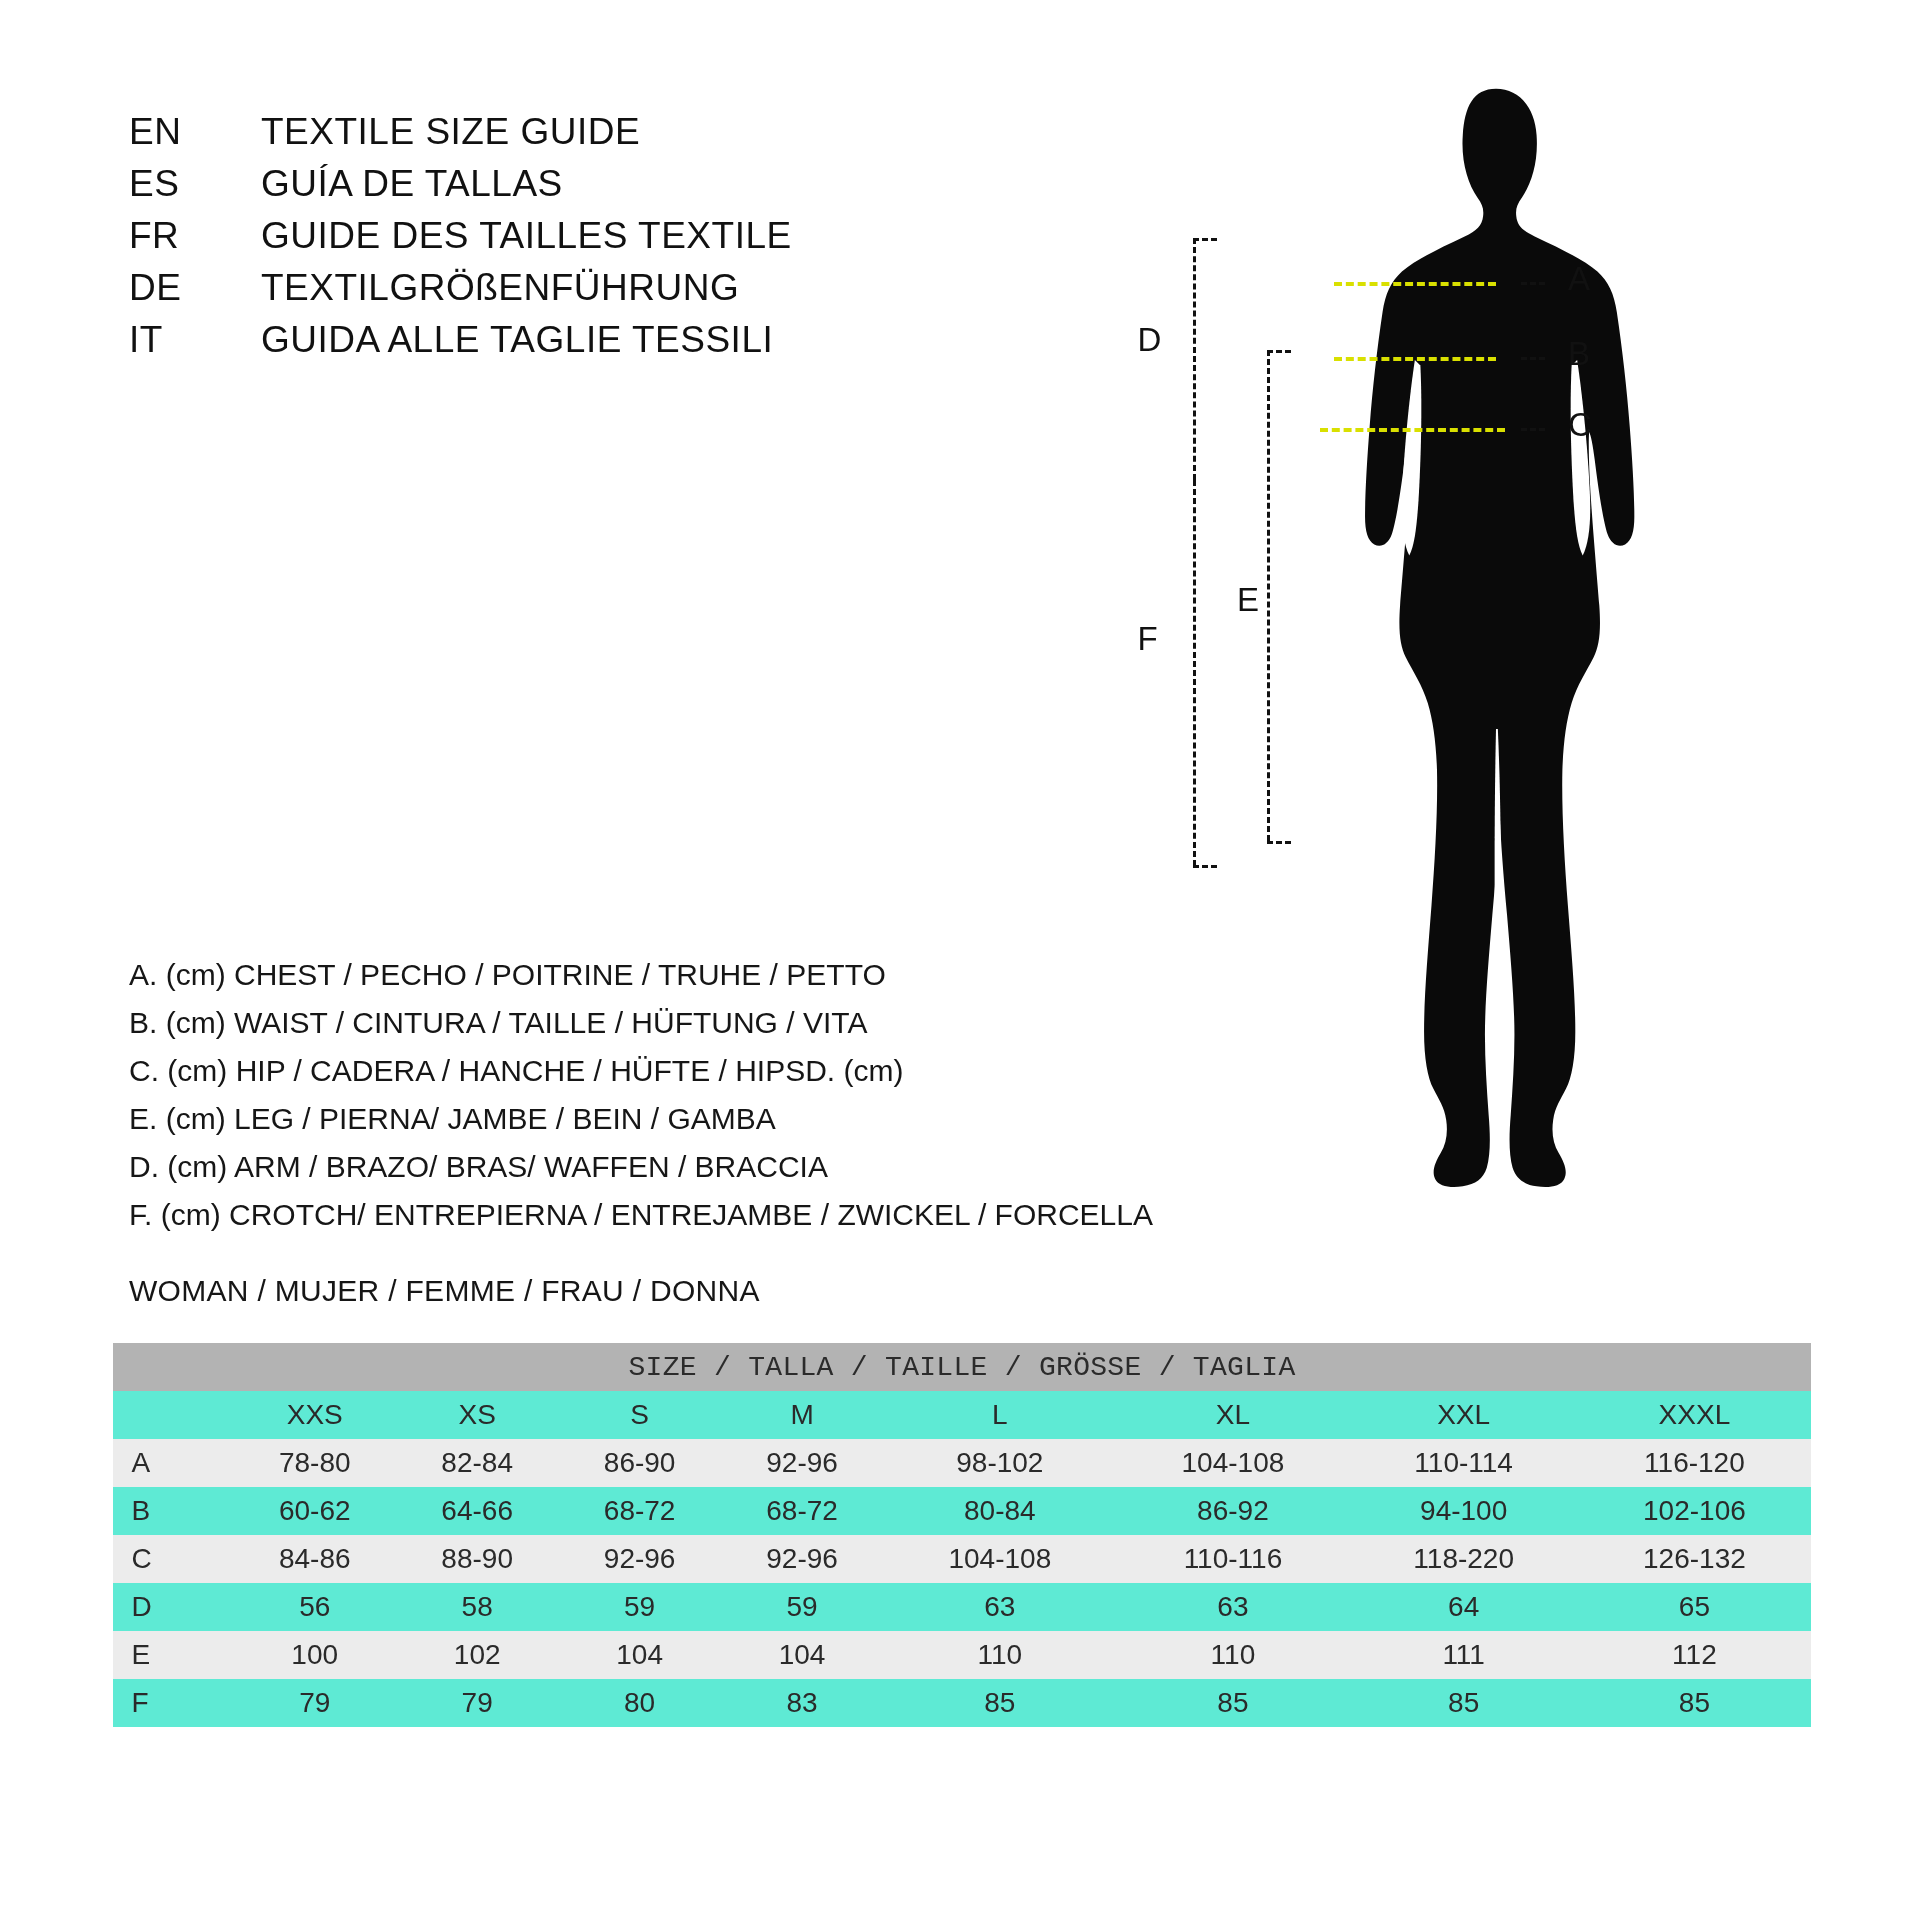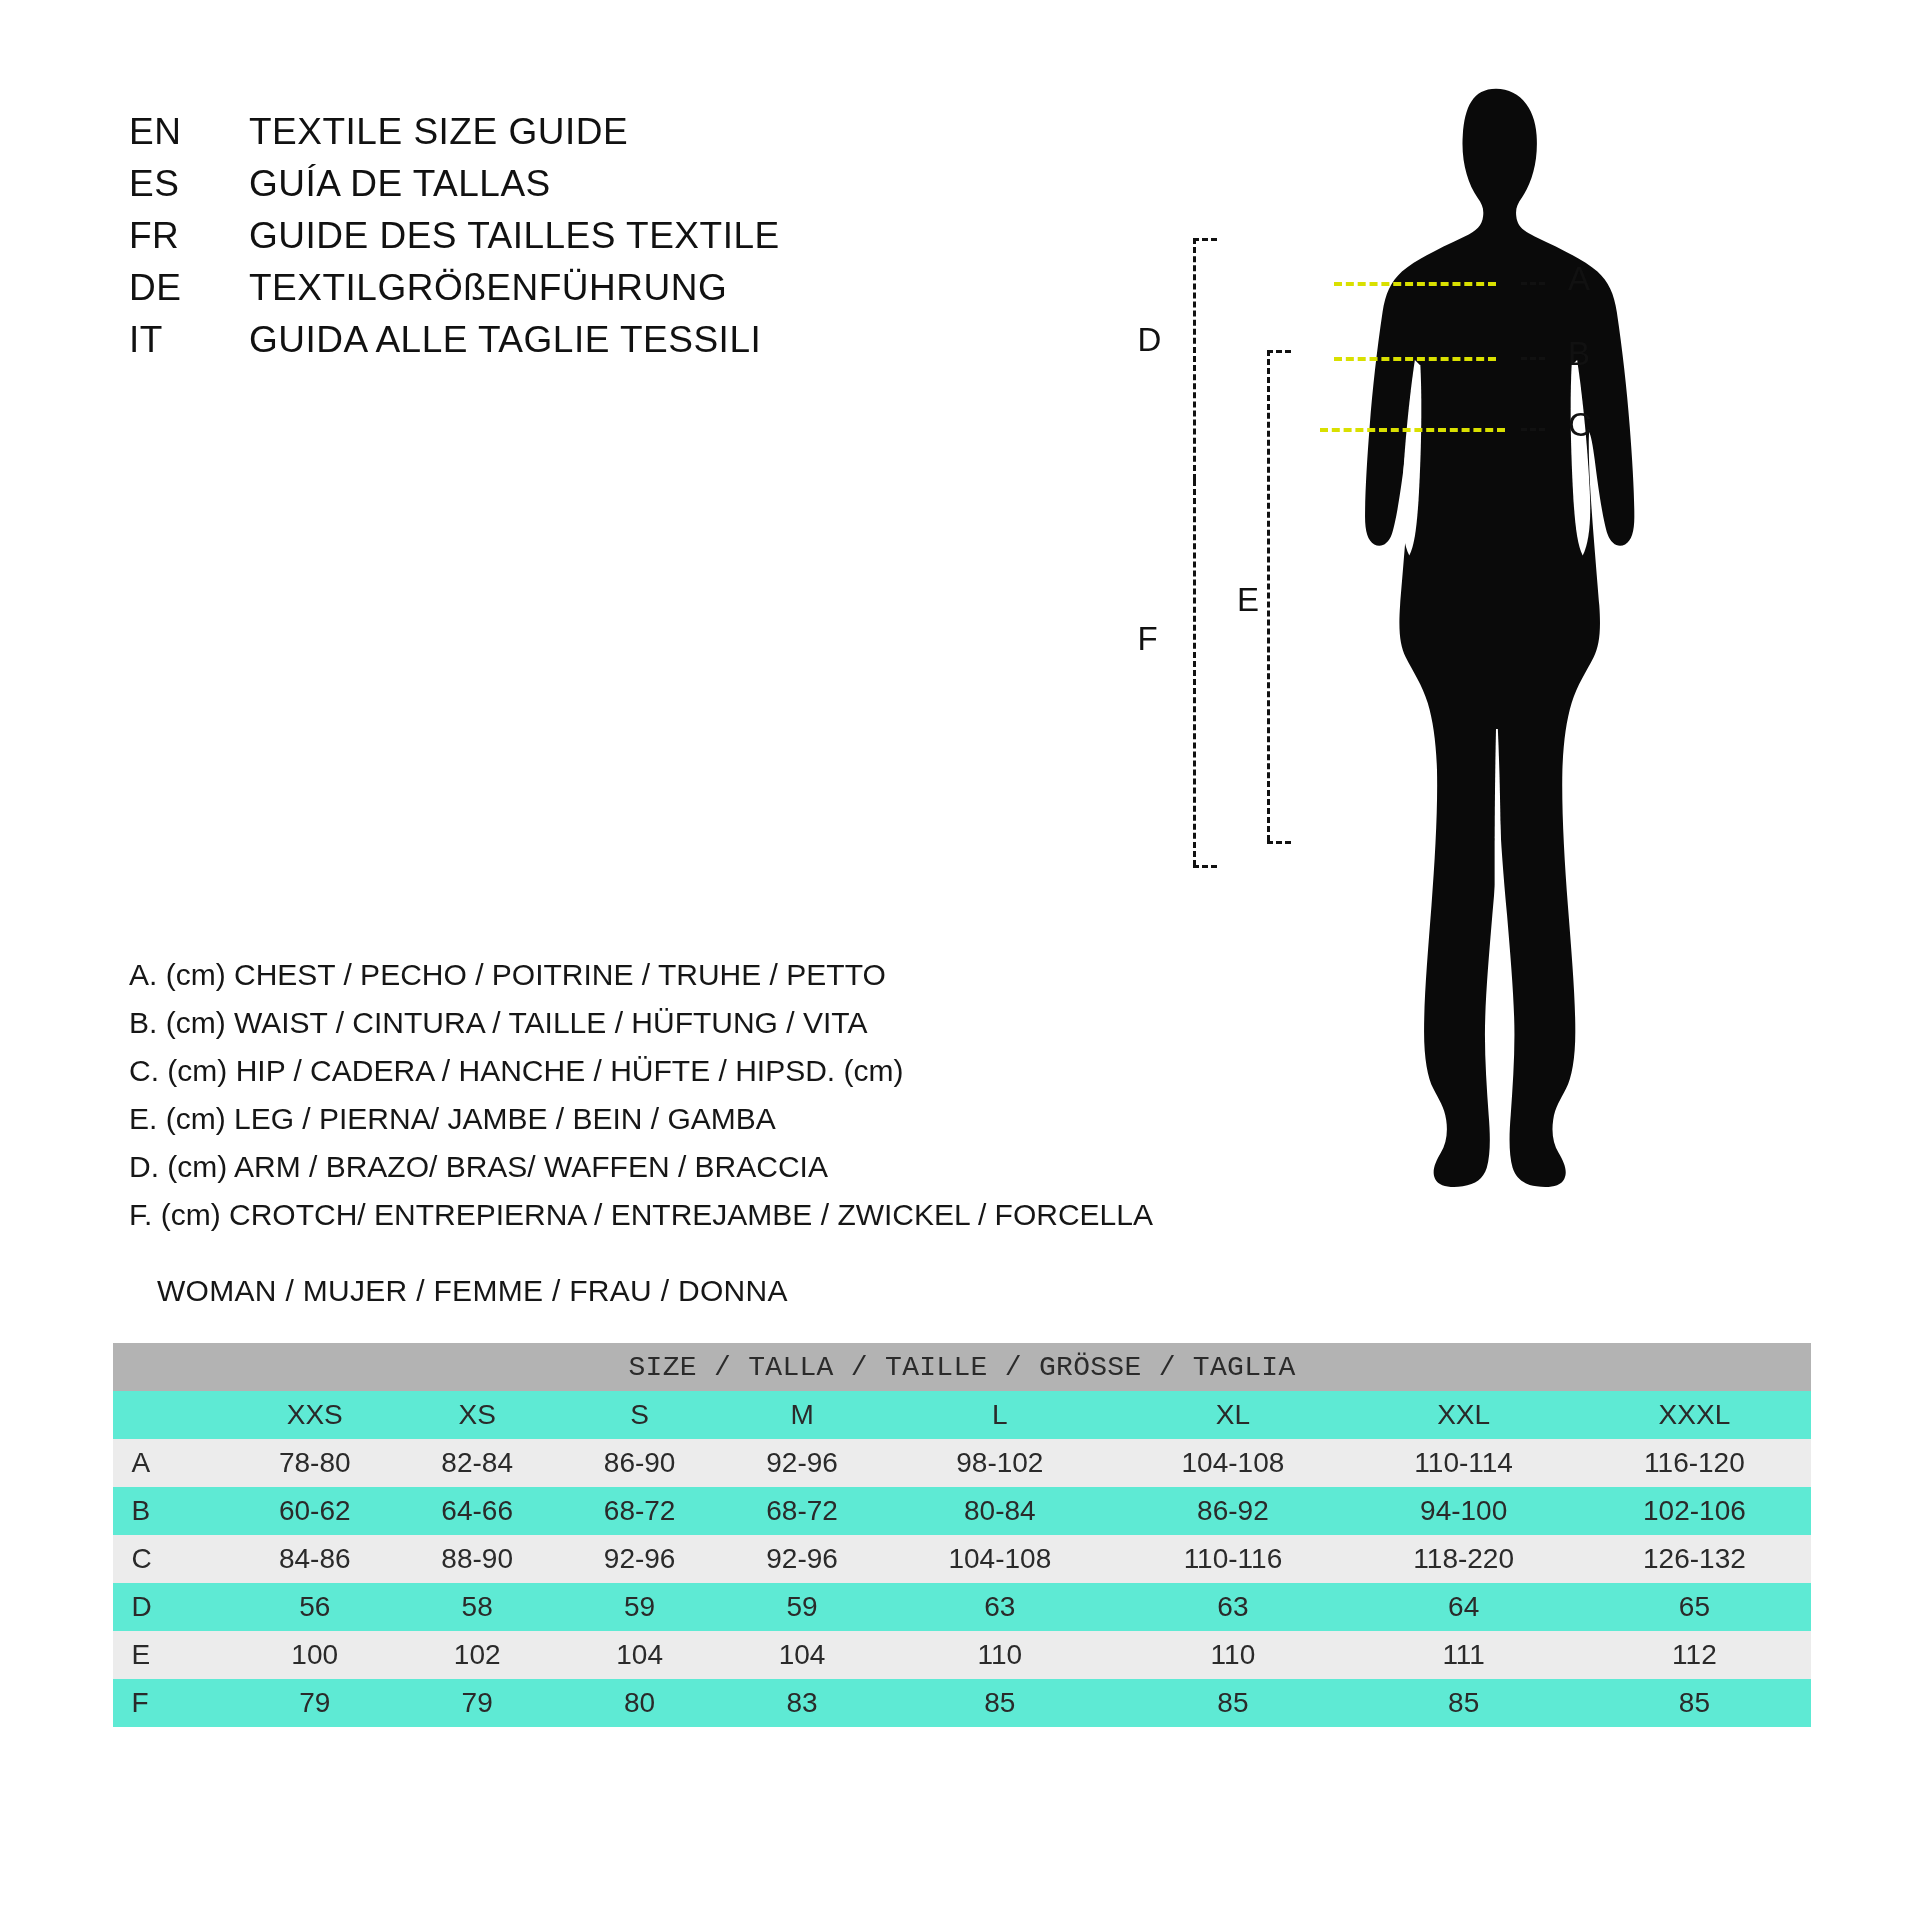--- a/index.html
+++ b/index.html
@@ -30,20 +30,21 @@
     font-size: 37px;
     letter-spacing: 0.5px;
     color: #111;
   }
   .title-lang {
     width: 120px;
     flex: 0 0 120px;
   }
   .title-text {
     flex: 1 1 auto;
+    margin-left: 12px;
   }
 
   
   #legend-block {
     position: absolute;
     left: 129px;
     top: 951px;
     width: 1154px;
   }
   .legend-row {
@@ -53,21 +54,20 @@
     white-space: nowrap;
   }
 
   #woman-label {
     position: absolute;
     left: 129px;
     top: 1274px;
     font-size: 30px;
     color: #161616;
     letter-spacing: 0.3px;
-    margin-left: 28px;
   }
 
   
   #size-table {
     position: absolute;
     left: 113px;
     top: 1343px;
     width: 1698px;
     border-collapse: collapse;
     font-size: 28px;

